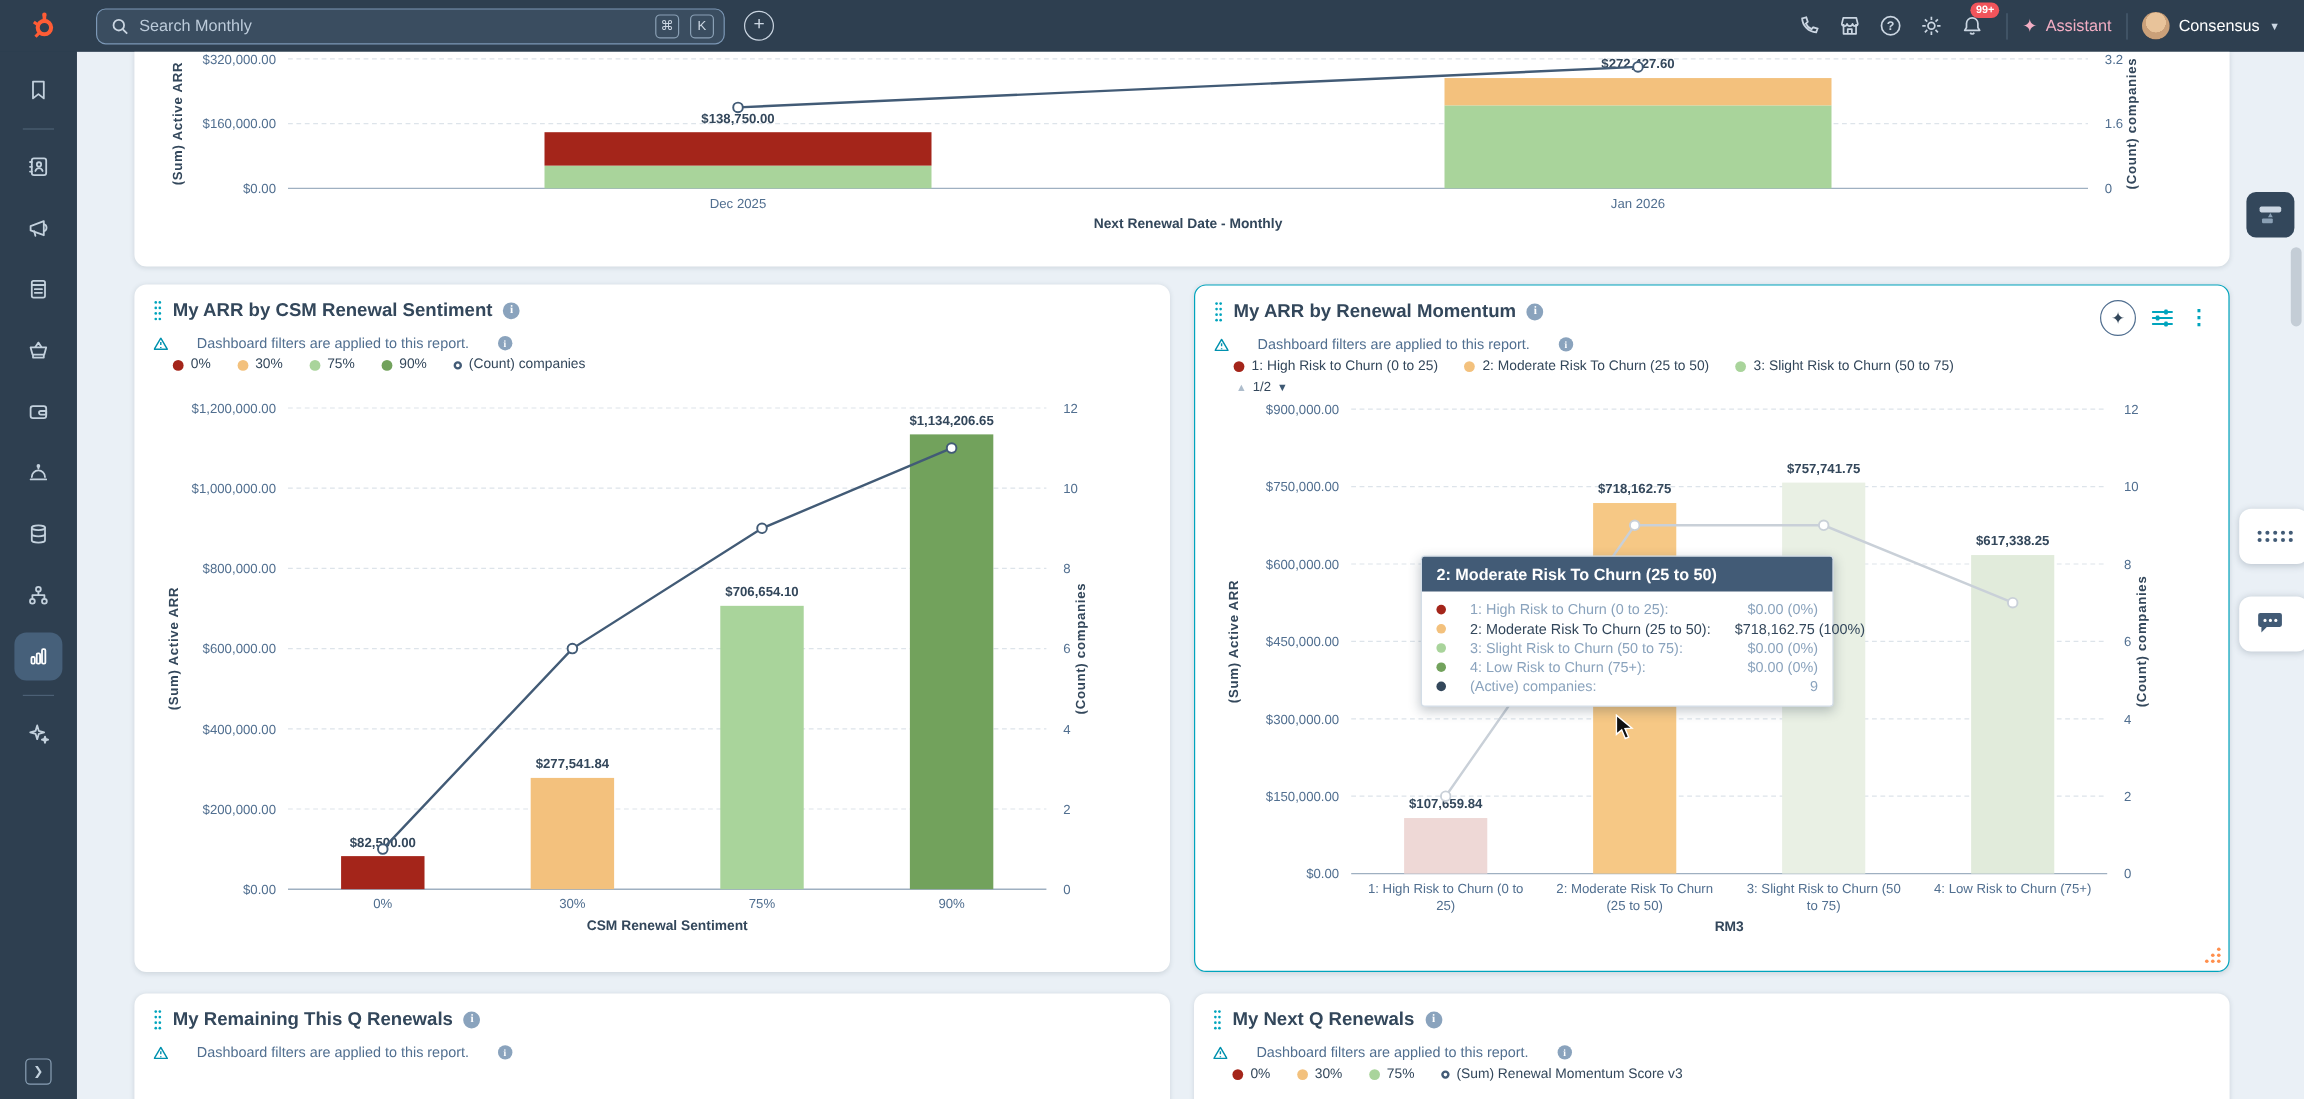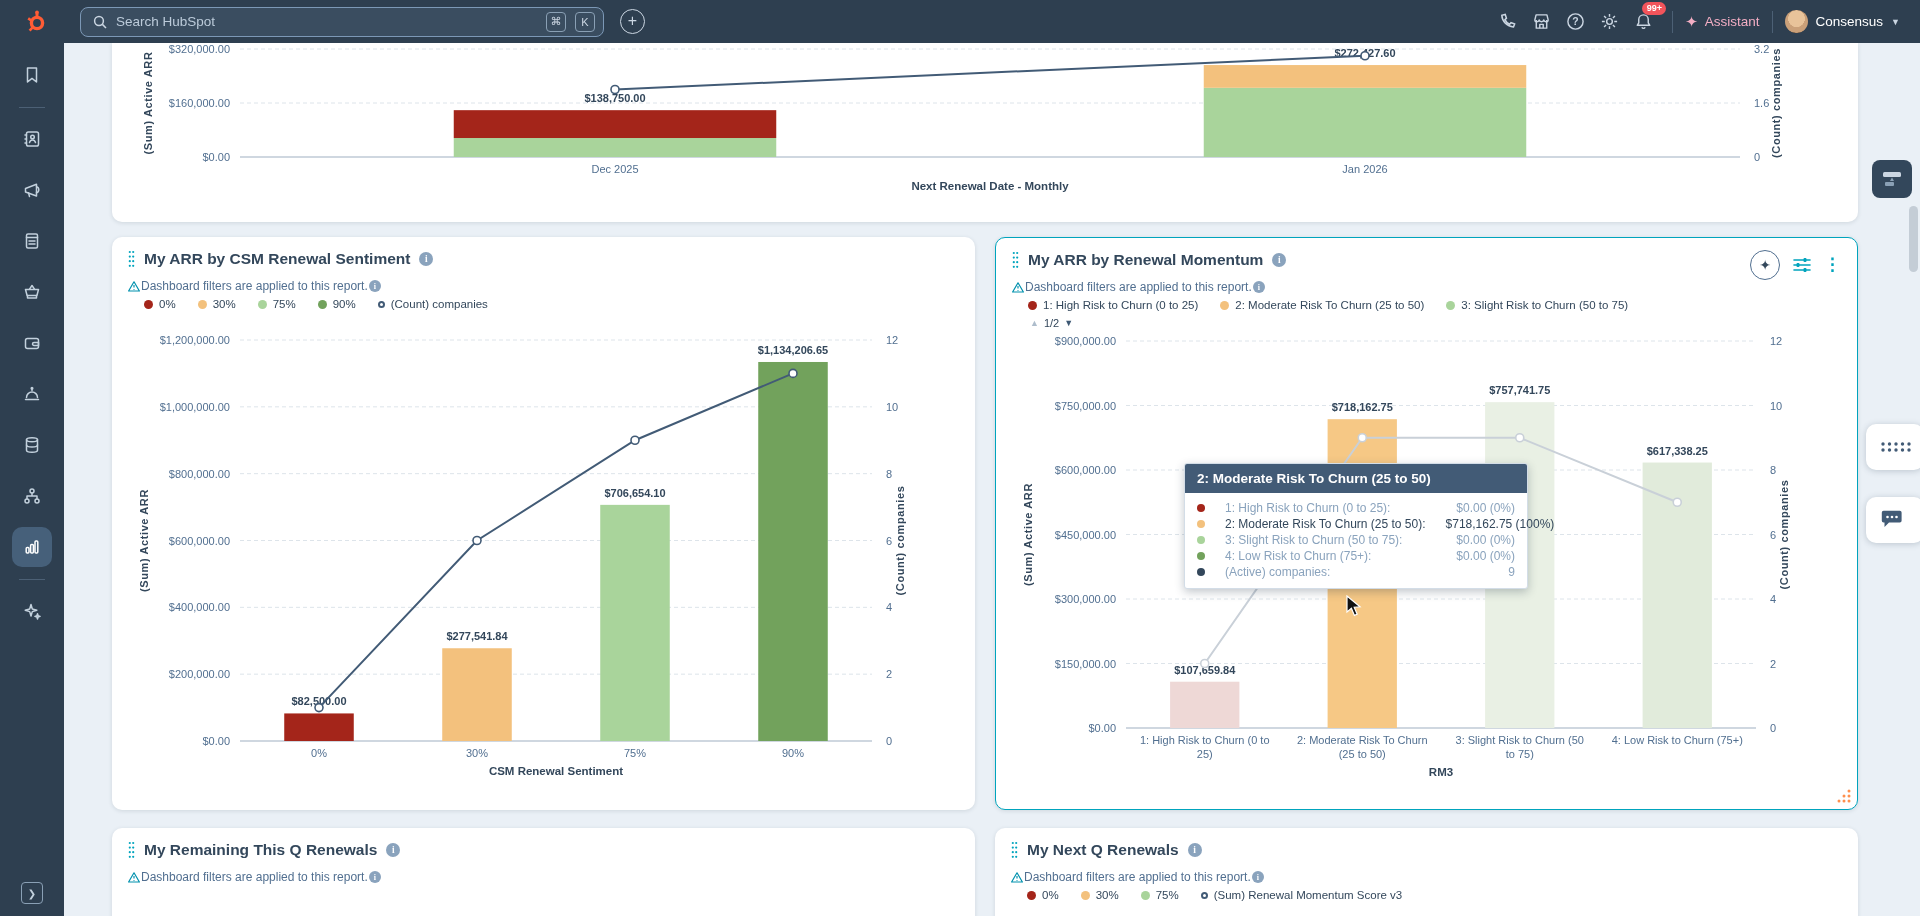--- a/index.html
+++ b/index.html
@@ -34,21 +34,21 @@
 
   
   .main { position:absolute; left:64px; top:43px; width:1856px; height:873px; background:#eaf0f6; }
   .card { position:absolute; background:#fff; border-radius:10px; box-shadow:0 1px 4px rgba(45,62,80,.14); }
   .card.selected { border:1.5px solid #00a4bd; }
   .card-title-row { position:absolute; left:16px; top:13px; display:flex; align-items:center; gap:9px; }
   .drag-handle svg { display:block; }
   .card-title { font-size:15.5px; font-weight:bold; color:#33475b; }
   .info-dot { width:14px; height:14px; border-radius:50%; background:#8aa3bd; color:#fff; font-size:9.5px; font-weight:bold; display:inline-flex; align-items:center; justify-content:center; font-family:"Liberation Serif",serif; }
   .info-dot::after { content:"i"; }
-  .filter-row { position:absolute; left:16px; top:42px; display:flex; align-items:center; gap:1px; font-size:12px; color:#516f90; }
+  .filter-row { position:absolute; left:16px; top:42px; display:flex; align-items:center; gap:24px; font-size:12px; color:#516f90; }
   .filter-row .info-dot { width:12px; height:12px; font-size:8px; }
   .legend-row { position:absolute; left:32px; top:61px; display:flex; align-items:center; gap:22px; }
   .legend-item { display:flex; align-items:center; gap:6px; font-size:11.5px; color:#33475b; }
   .dot { width:9px; height:9px; border-radius:50%; }
   .ring { width:7px; height:7px; border-radius:50%; border:2.4px solid #425b76; background:#fff; }
   svg.chart { position:absolute; left:0; top:0; font-family:inherit; }
   .tick { fill:#516f90; font-size:11px; }
   .val { fill:#33475b; font-size:11px; font-weight:bold; }
   .xtitle { fill:#33475b; font-size:11.5px; font-weight:bold; }
   .axlabel { fill:#33475b; font-size:11px; font-weight:bold; letter-spacing:.6px; }
@@ -91,21 +91,21 @@
     <line x1="13" y1="8.4" x2="13" y2="4.6" stroke="#ff5c35" stroke-width="3"></line>
     <circle cx="13" cy="3.4" r="1.9" fill="#ff5c35"></circle>
     <line x1="8.9" y1="18.2" x2="5.6" y2="21.6" stroke="#ff5c35" stroke-width="2.6"></line>
     <line x1="8" y1="12" x2="4.2" y2="9.4" stroke="#ff5c35" stroke-width="2.6"></line>
   </svg>
   <div class="search">
     <svg width="14" height="14" viewBox="0 0 14 14">
       <circle cx="6" cy="6" r="4.4" fill="none" stroke="#cbd6e2" stroke-width="1.5"></circle>
       <line x1="9.4" y1="9.4" x2="13" y2="13" stroke="#cbd6e2" stroke-width="1.5"></line>
     </svg>
-    <span class="search-ph">Search HubSpot</span>
+    <span class="search-ph">Search Monthly</span>
     <span class="kbd">⌘</span>
     <span class="kbd">K</span>
   </div>
   <div class="plus-btn"></div>
   <div class="tb-spacer"></div>
 
   <div class="tb-icon">
     <svg width="19" height="19" viewBox="0 0 20 20" fill="none" stroke="#cbd6e2" stroke-width="1.6" stroke-linecap="round">
       <path d="M4 3.5c.3 6.5 5.5 11.8 12.3 12.3l1.2-3.3-3.8-1.2-1.5 1.6c-2.2-1-3.9-2.7-4.9-4.9l1.6-1.5L7.6 2.6 4 3.5z"></path>
     </svg>

